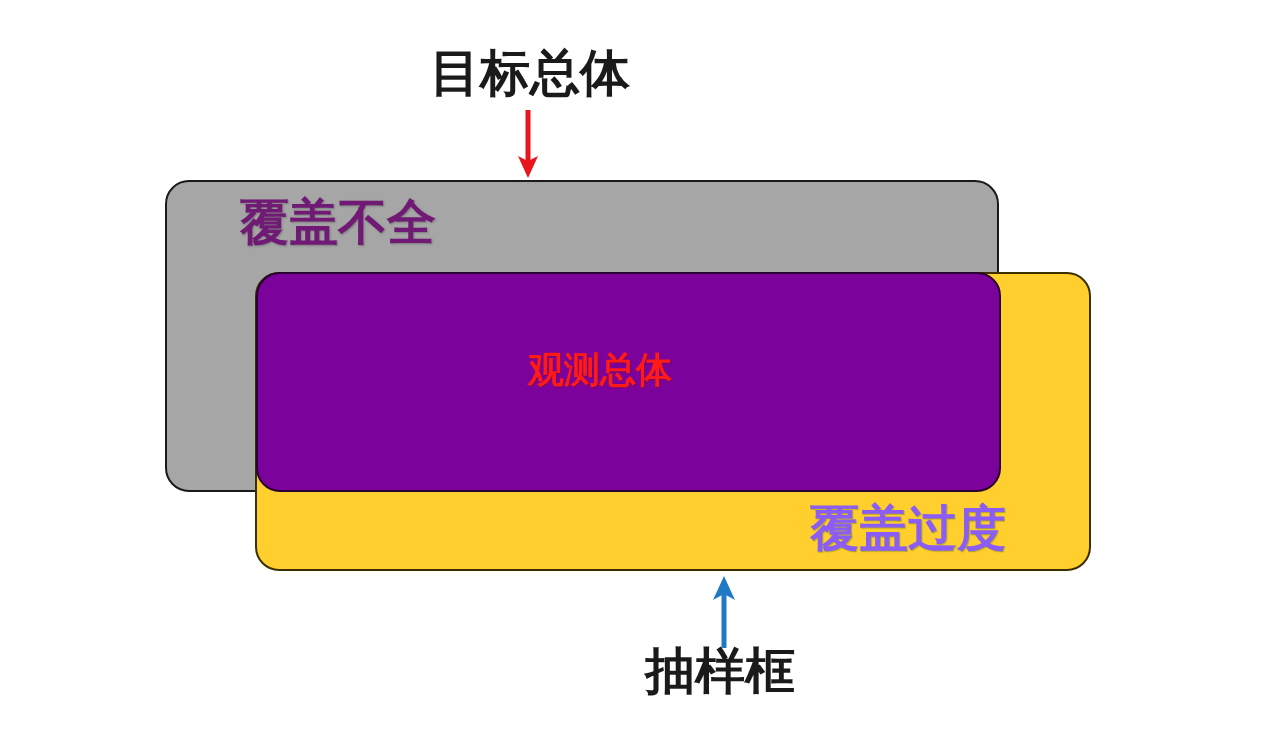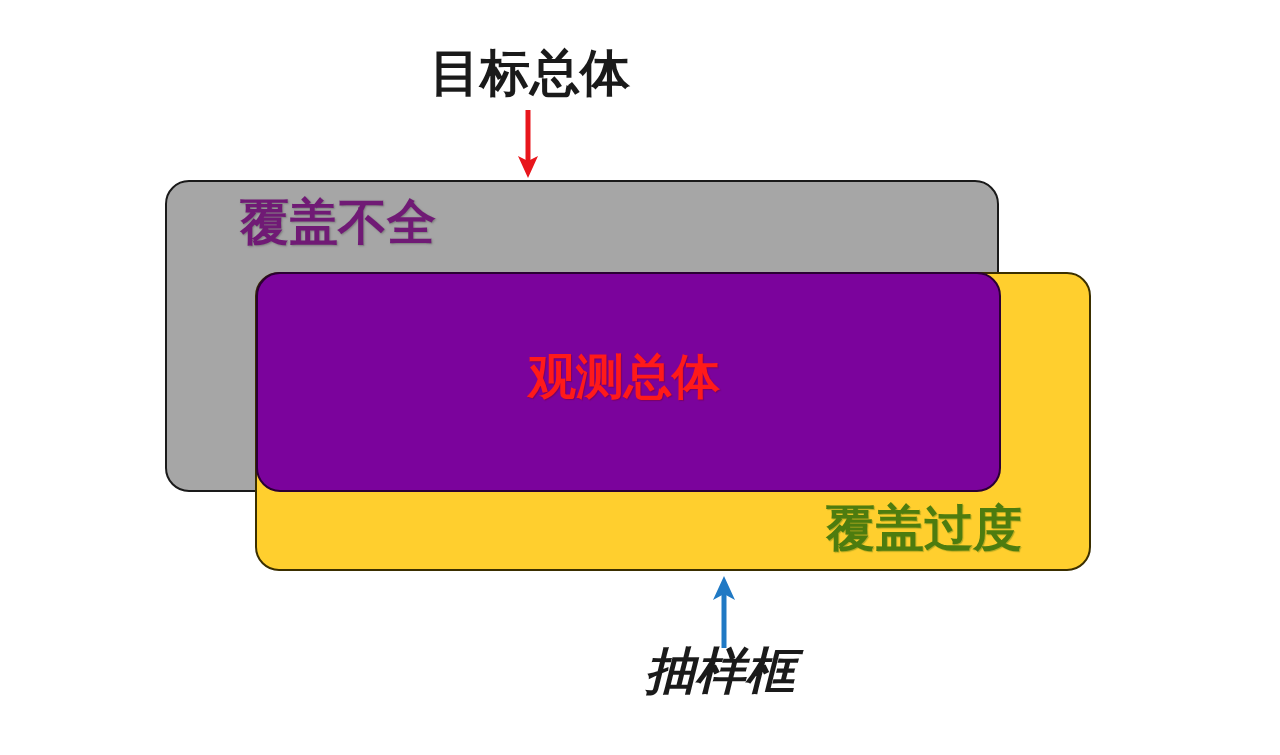--- a/index.html
+++ b/index.html
@@ -68,32 +68,31 @@
     left: 240px;
     top: 198px;
     font-size: 49px;
     color: #701a75;
     text-shadow: 1px 1px 2px rgba(90,90,90,0.55);
   }
 
   #label-observed {
     left: 528px;
     top: 352px;
-    font-size: 48px;
+    font-size: 36px;
     color: #ff1a1a;
     text-shadow: 1px 1px 1px rgba(120,0,0,0.35);
   }
 
   #label-overcoverage {
     left: 810px;
     top: 504px;
     font-size: 49px;
-    color: #4d7c0f;
+    color: #8b5cf6;
     text-shadow: 1px 1px 1px rgba(0,80,0,0.3);
-    margin-left: 16px;
   }
 
   
   .callout-text {
     position: absolute;
     white-space: nowrap;
     font-size: 50px;
     font-weight: bold;
     line-height: 1;
     color: #1a1a1a;
@@ -101,21 +100,20 @@
   }
 
   #label-target-population {
     left: 430px;
     top: 48px;
   }
 
   #label-sampling-frame {
     left: 645px;
     top: 646px;
-    font-style: italic;
   }
 
   
   .arrow-svg {
     position: absolute;
     z-index: 5;
     overflow: visible;
   }
 
   #arrow-target {

